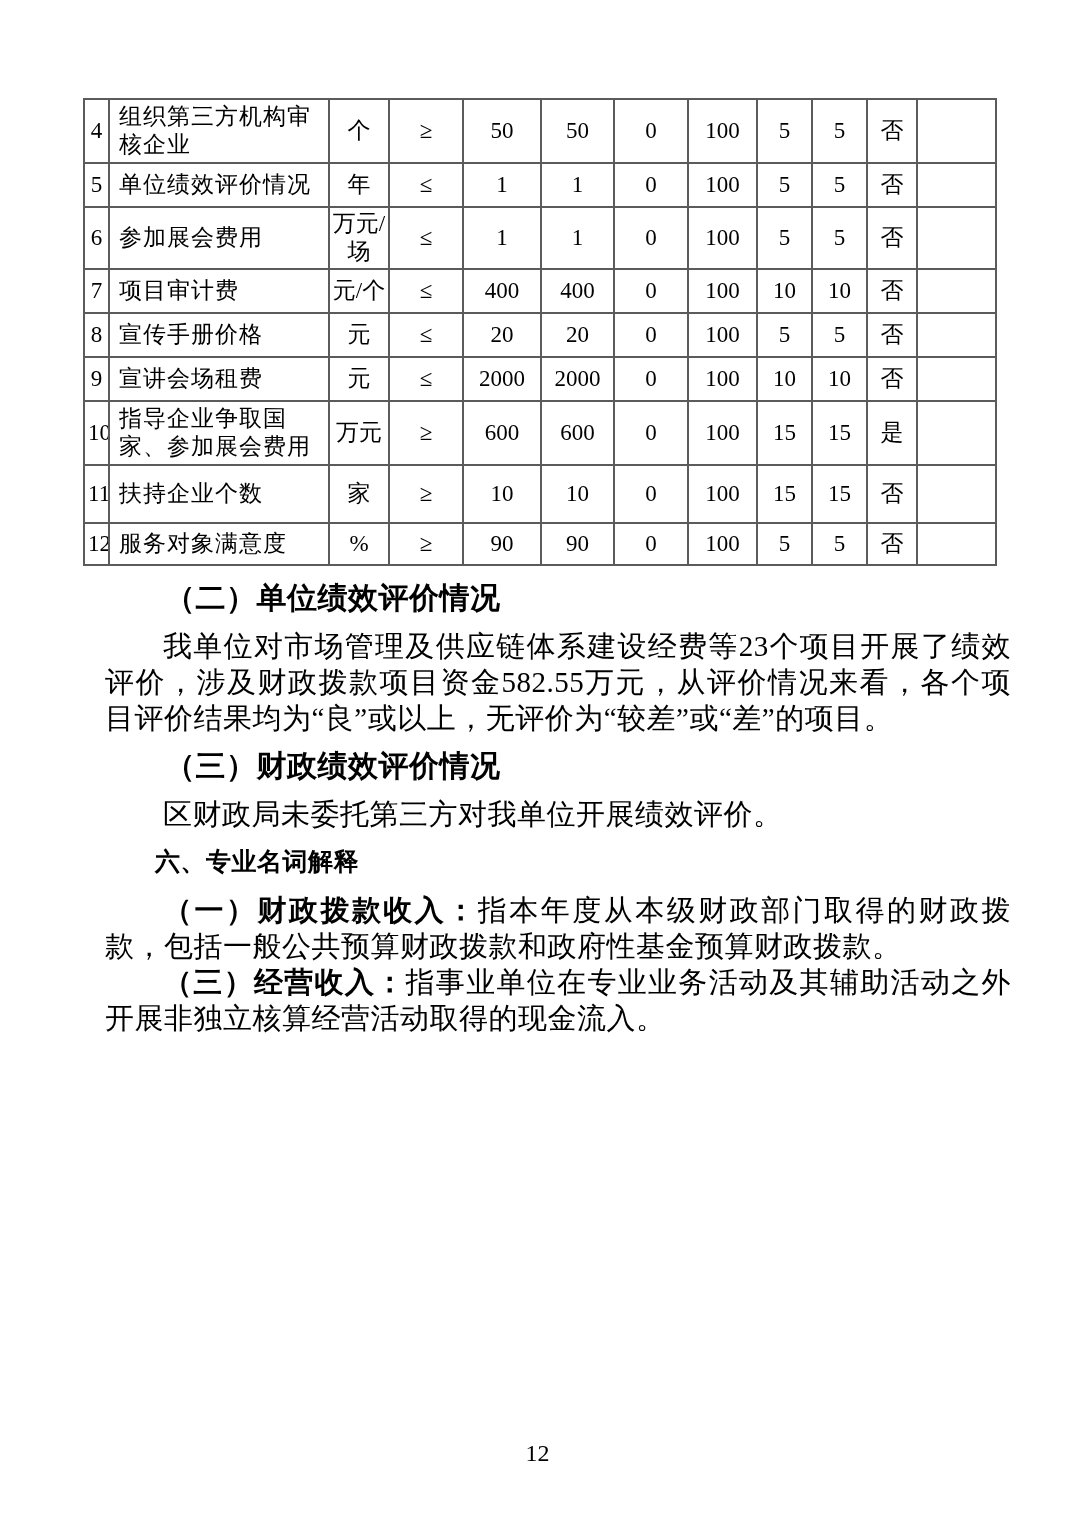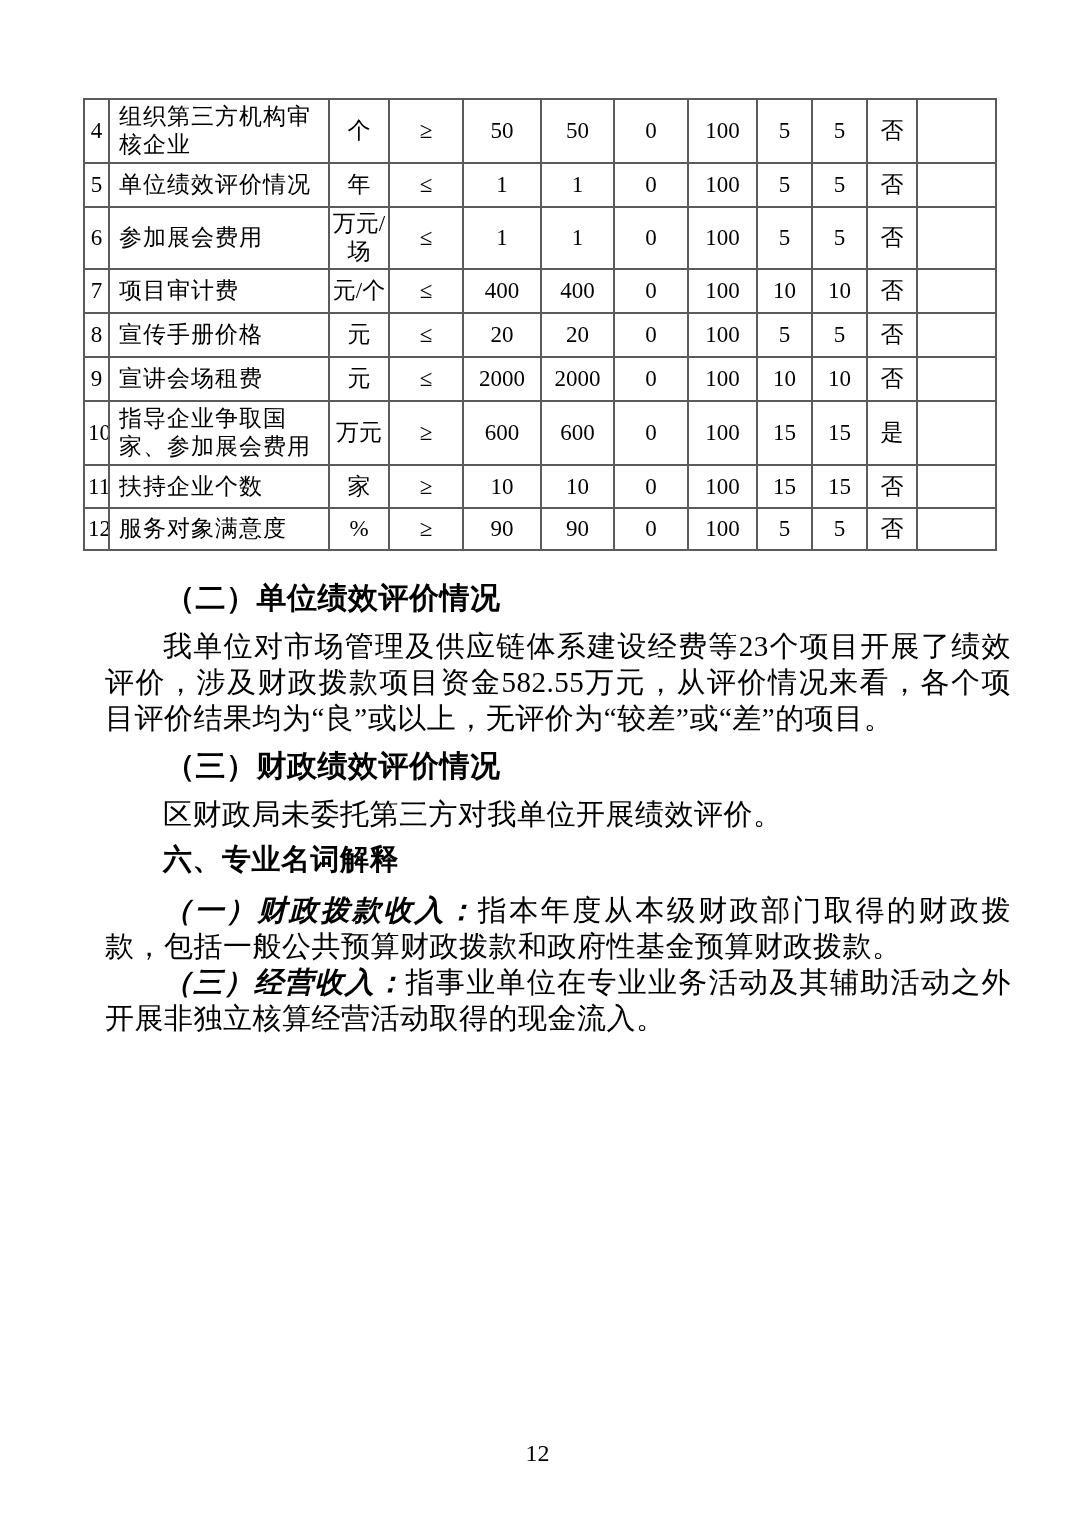--- a/index.html
+++ b/index.html
@@ -41,52 +41,52 @@
     letter-spacing: 1px;
   }
   .perf-table td.c-unit { line-break: anywhere; padding-left: 1px; padding-right: 1px; }
   .perf-table tr:nth-child(1) { height: 64px; }
   .perf-table tr:nth-child(2) { height: 44px; }
   .perf-table tr:nth-child(3) { height: 57px; }
   .perf-table tr:nth-child(4) { height: 44px; }
   .perf-table tr:nth-child(5) { height: 44px; }
   .perf-table tr:nth-child(6) { height: 44px; }
   .perf-table tr:nth-child(7) { height: 64px; }
-  .perf-table tr:nth-child(8) { height: 43px; }
+  .perf-table tr:nth-child(8) { height: 58px; }
   .perf-table tr:nth-child(9) { height: 42px; }
 
   
   .body-text {
     position: absolute;
     left: 85px; top: 568px;
     width: 906px;
     font-size: 29px;
     line-height: 60px;
     letter-spacing: 0.5px;
     margin-left: 20px;
   }
   .heading-kai {
     font-size: 30px;
     font-weight: bold;
     text-indent: 2em;
     line-height: 60px;
   }
   .heading-hei {
-    font-family: Liberation Mono, monospace;
-    font-size: 29px;
+    font-family: Liberation Serif, serif;
+    font-size: 25px;
     font-weight: bold;
     text-indent: 2em;
     line-height: 60px;
   }
   .body-text p {
     text-align: justify;
     text-indent: 2em;
     line-height: 36px;
   }
-  .term-lead { font-weight: bold; font-style: italic; }
+  .term-lead { font-weight: bold; }
 
   
   .page-footer {
     position: absolute;
     left: 0; top: 1438px;
     width: 100%;
     text-align: center;
     font-size: 24px;
     line-height: 30px;
   }

